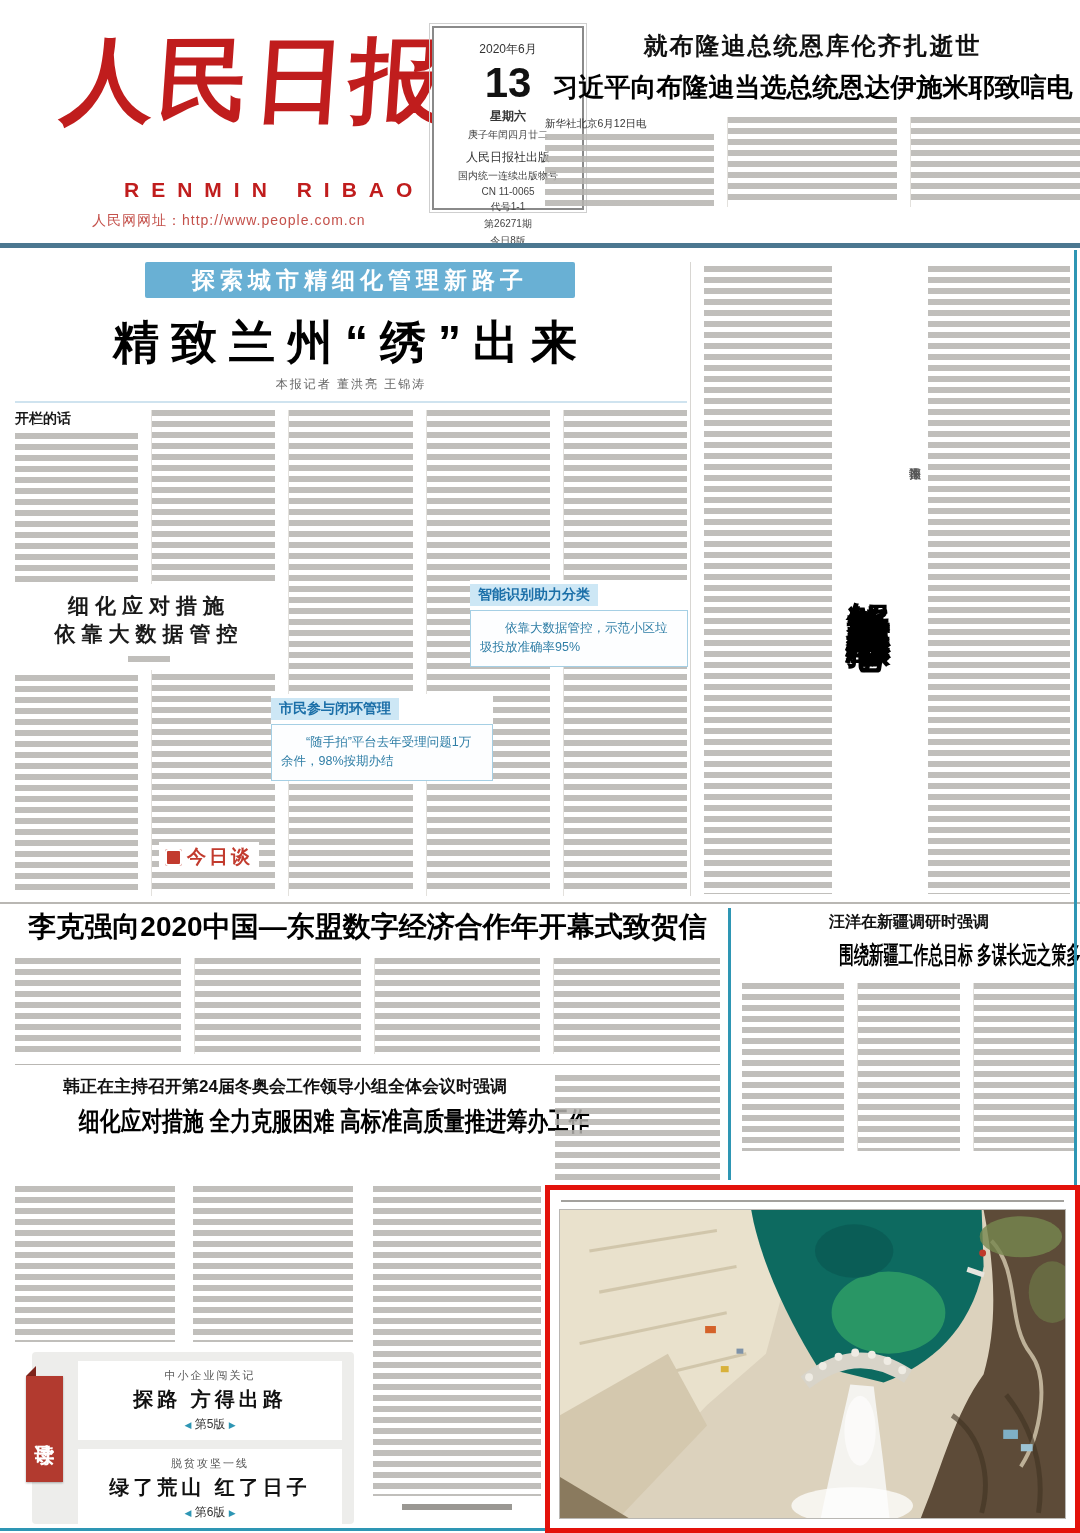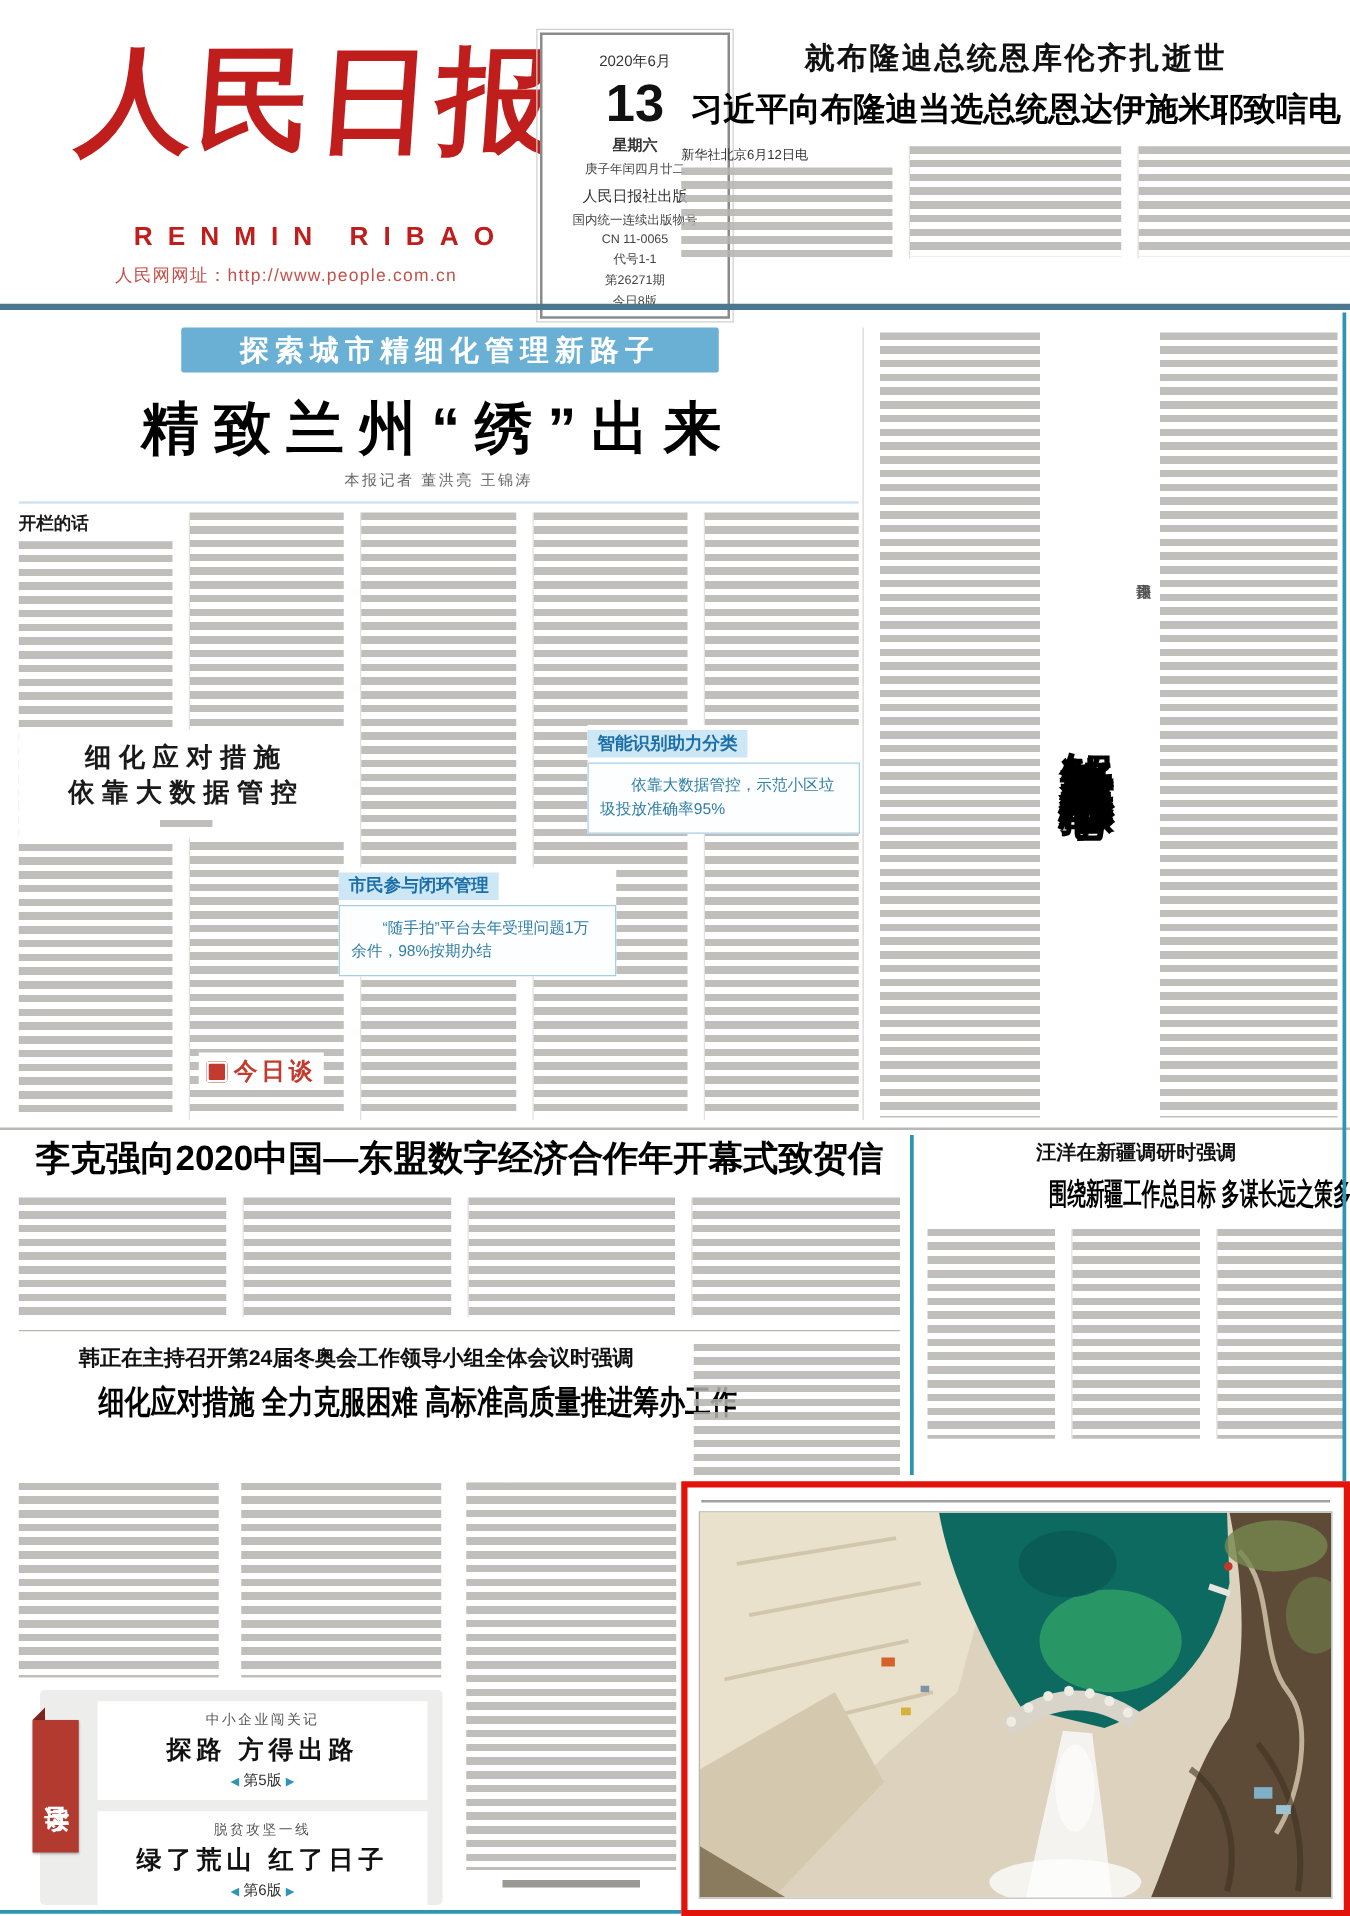--- a/index.html
+++ b/index.html
@@ -75,24 +75,24 @@
     border:5px solid #e3120b;background:#ffffff;box-sizing:border-box;
     padding:8px 9px 9px 9px;display:flex;flex-direction:column;
   }
   .photo-inner{flex:1;border:1px solid #b9b7b3;overflow:hidden;}
   .small-byline{font-size:12px;color:#666;text-align:center;letter-spacing:2px;}
 </style>
 </head>
 <body>
 
 <div class="abs masthead-title" style="left:62px;top:34px;">人民日报</div>
-<div class="abs masthead-sub" style="left:107px;top:178px;">RENMIN RIBAO</div>
+<div class="abs masthead-sub" style="left:124px;top:178px;">RENMIN RIBAO</div>
 <div class="abs masthead-web" style="left:92px;top:212px;">人民网网址：http://www.people.com.cn</div>
 
-<div class="abs datebox" style="left:432px;top:26px;width:152px;height:229px;">
+<div class="abs datebox" style="left:432px;top:26px;width:152px;height:184px;">
   <div class="dl">2020年6月</div>
   <div class="day">13</div>
   <div class="dl" style="font-weight:bold;">星期六</div>
   <div class="tiny">庚子年闰四月廿二</div>
   <div class="dl" style="margin-top:7px;">人民日报社出版</div>
   <div class="tiny">国内统一连续出版物号</div>
   <div class="tiny">CN 11-0065</div>
   <div class="tiny">代号1-1</div>
   <div class="tiny">第26271期</div>
   <div class="tiny">今日8版</div>

